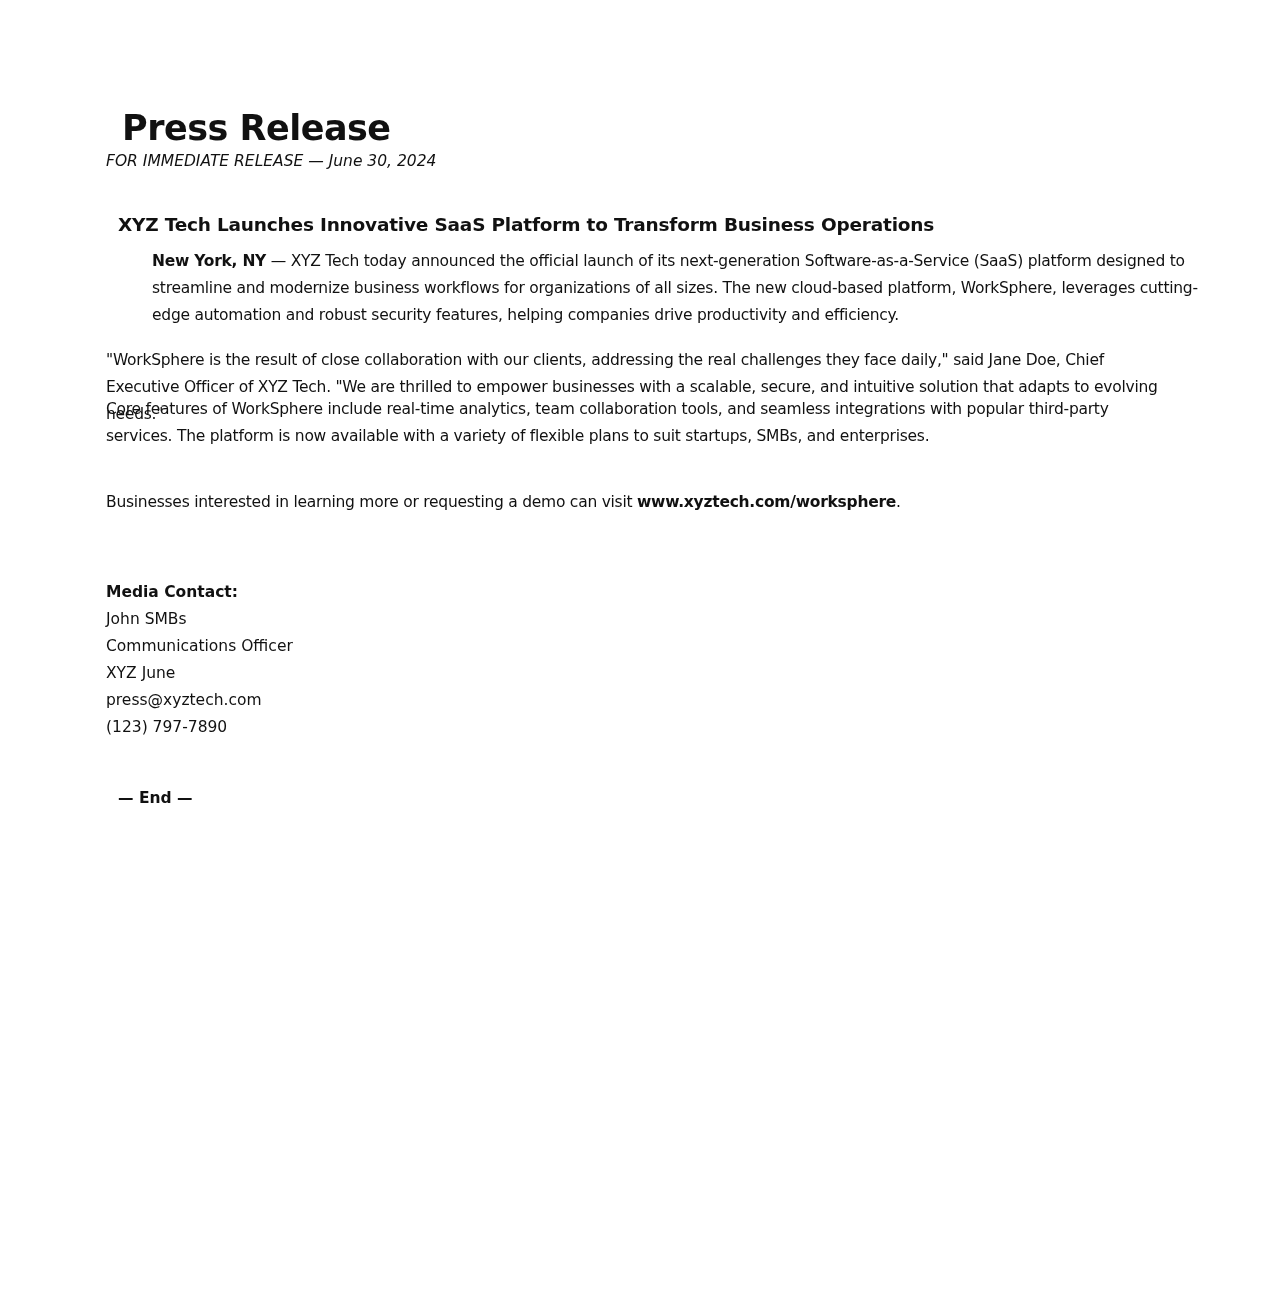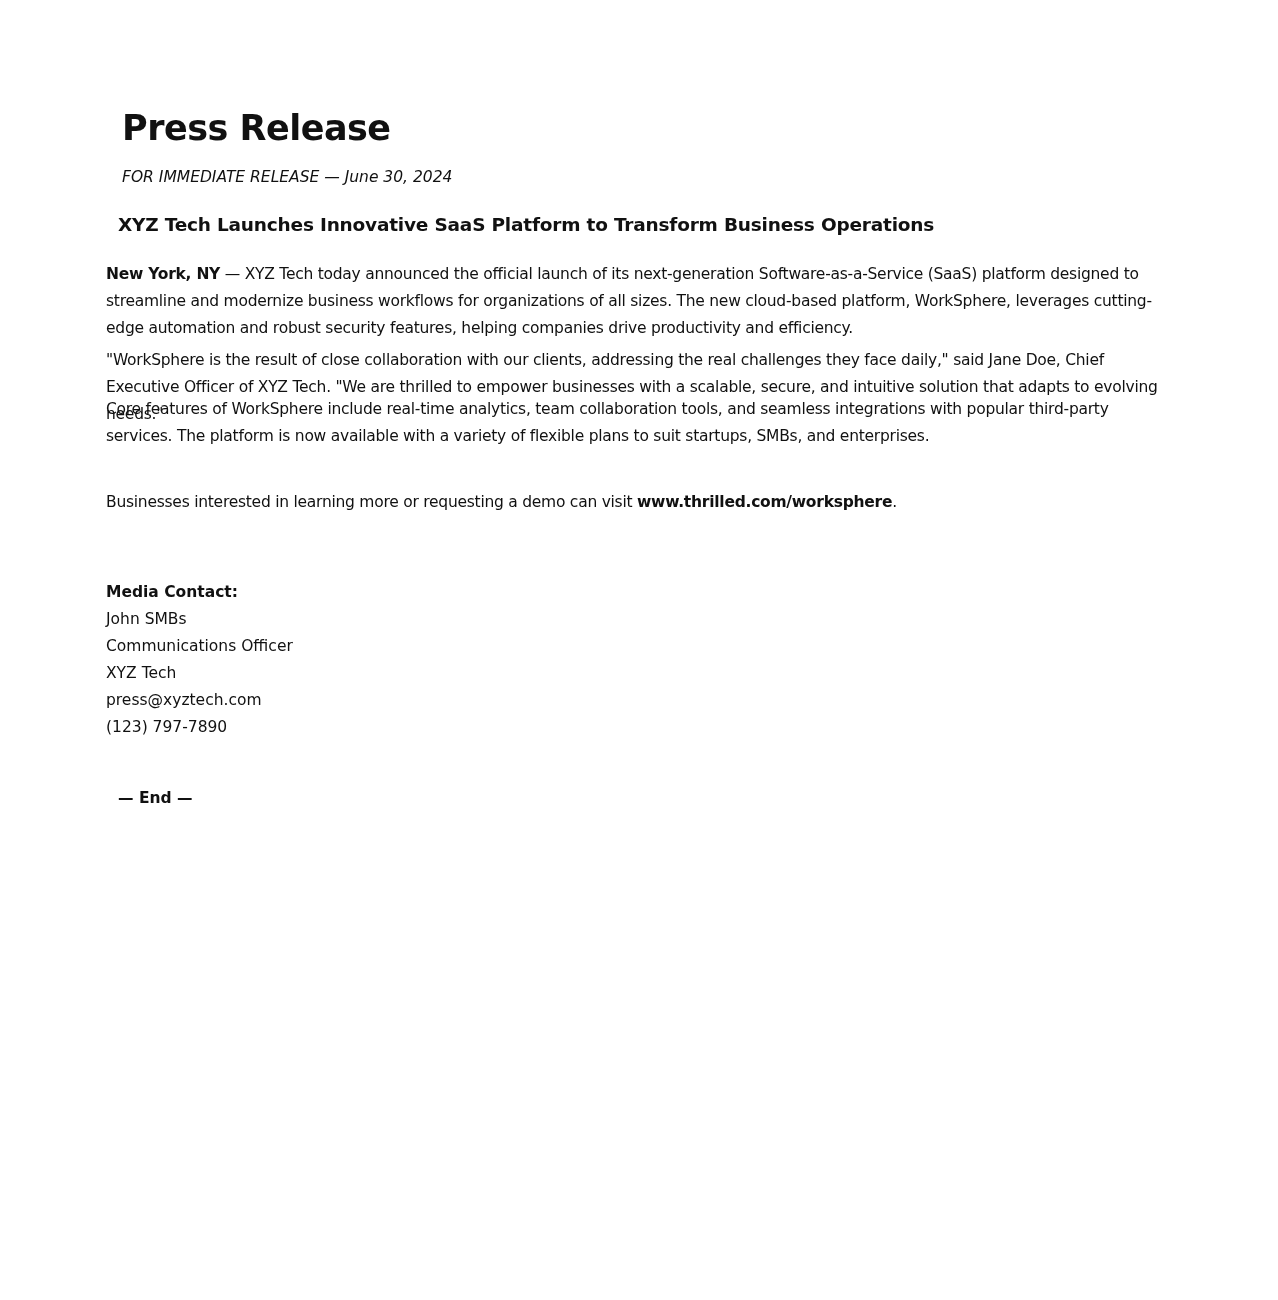--- a/index.html
+++ b/index.html
@@ -7,30 +7,30 @@
       width: 1278px; height: 1300px; overflow: hidden;
       font-family: "DejaVu Sans", sans-serif;
       color: #111111;
     }
     .page { position: absolute; left: 106px; top: 0; width: 1066px; }
     h1 {
       position: absolute; top: 92px; left: 0; margin: 16px;
       font-size: 35px; font-weight: bold; letter-spacing: -0.5px; white-space: nowrap;
     }
     .dateline {
-      position: absolute; top: 152px; left: 0; margin: 16px;
+      position: absolute; top: 152px; left: 0; margin: 0;
       font-size: 15.5px; font-style: italic; white-space: nowrap;
     }
     h2 {
       position: absolute; top: 202px; left: 0; margin: 12px;
       font-size: 18.5px; font-weight: bold; white-space: nowrap; letter-spacing: -0.2px;
     }
     .body-text { font-size: 15.5px; line-height: 27px; letter-spacing: -0.25px; }
     .p { position: absolute; left: 0; margin: 0; width: 1068px; }
-    #p1 { top: 261px; }
+    #p1 { top: 248px; margin-left: 46px; }
     #p2 { top: 347px; }
     #p3 { top: 396px; }
     #p4 { top: 489px; }
     b { font-weight: bold; }
     .link { font-weight: bold; color: #111; text-decoration: none; }
     .contact { position: absolute; top: 579px; left: 0; font-size: 15.5px; line-height: 27px; }
     .contact .line { display: block; white-space: nowrap; }
     .end { position: absolute; top: 789px; left: 12px; font-size: 15.5px; font-weight: bold; white-space: nowrap; }
   </style>
 </head>
@@ -40,25 +40,25 @@
   <h1>Press Release</h1>
   <p class="dateline">FOR IMMEDIATE RELEASE — June 30, 2024</p>
   <h2>XYZ Tech Launches Innovative SaaS Platform to Transform Business Operations</h2>
 
   <p class="p body-text" id="p1"><b>New York, NY</b><span> — XYZ Tech today announced the official launch of its next-generation Software-as-a-Service (SaaS) platform designed to streamline and modernize business workflows for organizations of all sizes. The new cloud-based platform, WorkSphere, leverages cutting-edge automation and robust security features, helping companies drive productivity and efficiency.</span></p>
 
   <p class="p body-text" id="p2">"WorkSphere is the result of close collaboration with our clients, addressing the real challenges they face daily," said Jane Doe, Chief Executive Officer of XYZ Tech. "We are thrilled to empower businesses with a scalable, secure, and intuitive solution that adapts to evolving needs."</p>
 
   <p class="p body-text" id="p3">Core features of WorkSphere include real-time analytics, team collaboration tools, and seamless integrations with popular third-party services. The platform is now available with a variety of flexible plans to suit startups, SMBs, and enterprises.</p>
 
-  <p class="p body-text" id="p4"><span>Businesses interested in learning more or requesting a demo can visit </span><a class="link">www.thrilled.com/worksphere</a><span>.</span></p>
+  <p class="p body-text" id="p4"><span>Businesses interested in learning more or requesting a demo can visit </span><a class="link">www.xyztech.com/worksphere</a><span>.</span></p>
 
   <div class="contact">
     <b class="line">Media Contact:</b>
     <span class="line">John SMBs</span>
     <span class="line">Communications Officer</span>
-    <span class="line">XYZ Tech</span>
+    <span class="line">XYZ June</span>
     <span class="line">press@xyztech.com</span>
     <span class="line">(123) 797-7890</span>
   </div>
 
   <div class="end">— End —</div>
 </div>
 
 </body></html>

